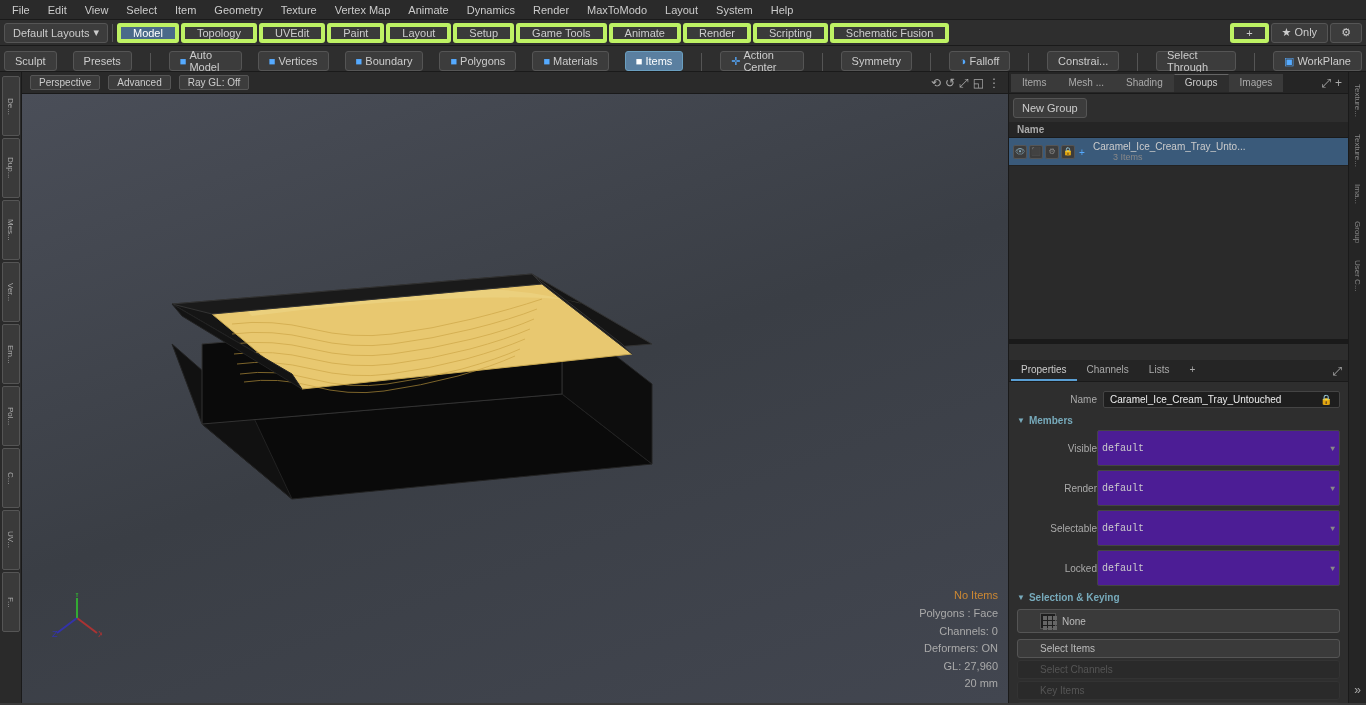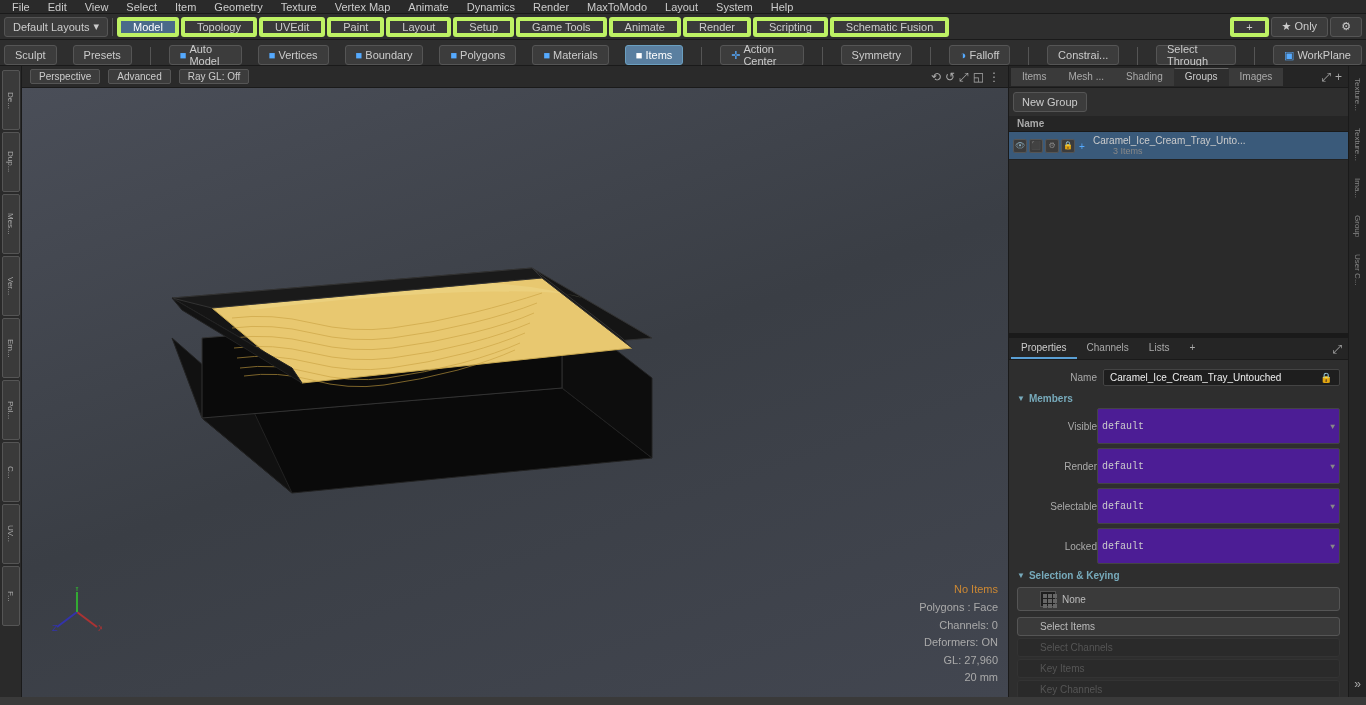--- a/index.html
+++ b/index.html
@@ -1,20 +1,20 @@
 <!DOCTYPE html>
 <html><head>
   <meta charset="utf-8">
   <style>
     * { box-sizing: border-box; margin: 0; padding: 0; }
     body { width: 1366px; height: 705px; background: #3a3a3a; font-family: Arial, sans-serif; font-size: 11px; color: #ccc; overflow: hidden; }
 
     
     #menu-bar {
-      height: 14px;
+      height: 20px;
       background: #2a2a2a;
       display: flex;
       align-items: center;
       padding: 0 4px;
       gap: 2px;
       border-bottom: 1px solid #1a1a1a;
     }
     .menu-item {
       padding: 2px 8px;
       cursor: pointer;
@@ -279,20 +279,21 @@
       flex-direction: column;
       height: 360px;
     }
     #prop-tabs {
       height: 22px;
       background: #252525;
       display: flex;
       align-items: center;
       border-bottom: 1px solid #1a1a1a;
       padding: 0 2px;
+      margin-top: 16px;
     }
     .prop-tab {
       padding: 2px 10px;
       color: #aaa;
       font-size: 10px;
       cursor: pointer;
       height: 20px;
       display: flex;
       align-items: center;
       border-bottom: 2px solid transparent;

